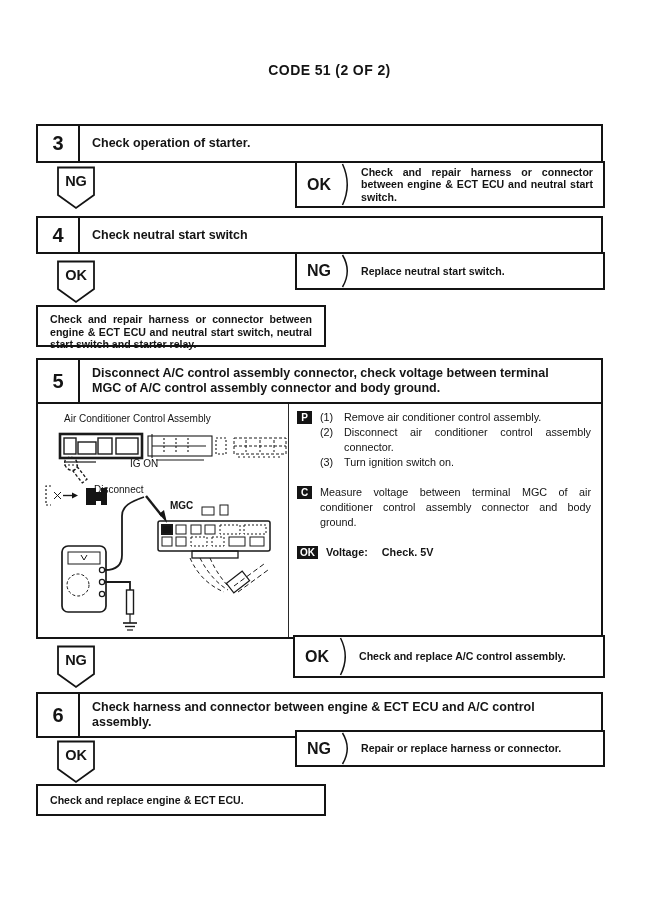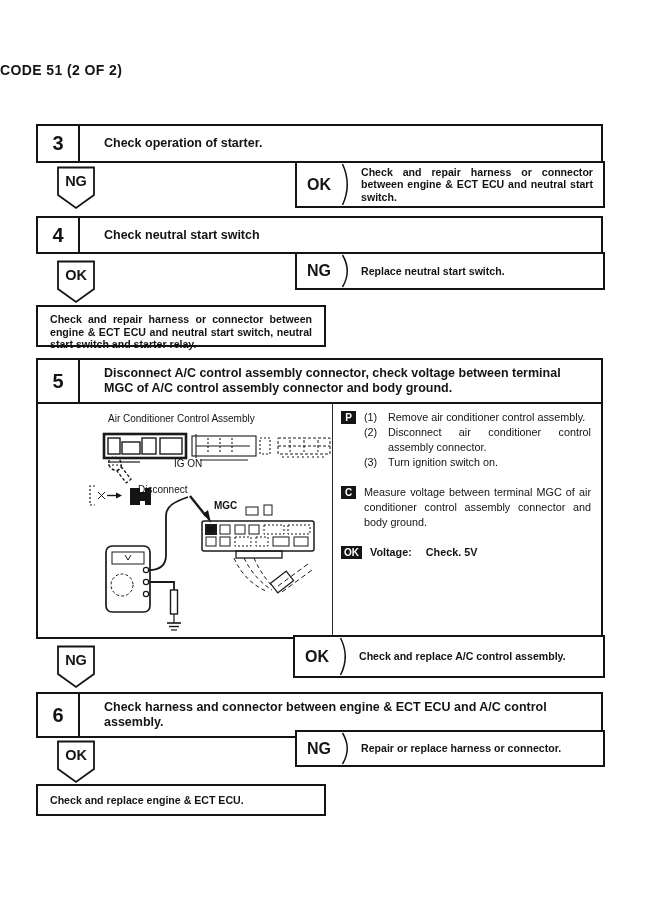--- a/index.html
+++ b/index.html
@@ -4,35 +4,35 @@
 <style>
   html,body{margin:0;padding:0;}
   body{
     width:659px;height:901px;background:#ffffff;position:relative;
     font-family:"Liberation Sans", sans-serif;color:#141414;
     -webkit-font-smoothing:antialiased;
   }
 
   
   .page-title{
-    position:absolute;left:0;top:62px;width:659px;
+    position:absolute;left:0;top:62px;width:659px;text-align:center;
     font-weight:bold;font-size:14px;line-height:17px;letter-spacing:.4px;
   }
 
   
   .step-box{
     position:absolute;left:36px;width:567px;background:#fff;
     border:2.4px solid #141414;display:flex;align-items:stretch;box-sizing:border-box;
   }
   .step-num{
     width:40px;border-right:2px solid #141414;display:flex;align-items:center;
     justify-content:center;font-weight:bold;font-size:20px;flex:0 0 40px;
   }
   .step-instr{
-    flex:1;display:flex;align-items:center;padding:3px 24px;
+    flex:1;display:flex;align-items:center;padding:3px 12px;
     font-weight:bold;font-size:12.5px;line-height:15px;
   }
   .step-note{
     display:flex;align-items:center;font-weight:bold;font-size:10.5px;
     padding-right:10px;flex:0 0 255px;
   }
 
   
   .tag{position:absolute;width:40px;height:44px;}
   .tag svg{position:absolute;left:0;top:0;}
@@ -61,21 +61,21 @@
     position:absolute;left:36px;width:290px;background:#fff;
     border:2.2px solid #141414;box-sizing:border-box;
     font-weight:bold;font-size:10.6px;line-height:12.5px;
     padding:6px 12px;text-align:justify;
   }
 
   
   .step5-header{
     display:flex;align-items:stretch;border-bottom:2px solid #141414;height:42px;
   }
-  .step5-body{display:flex;flex:1;margin-left:44px;}
+  .step5-body{display:flex;flex:1;}
   .step5-left{flex:0 0 250px;position:relative;}
   .step5-right{
     flex:1;border-left:1.6px solid #2a2a2a;padding:6px 10px 4px 8px;
     box-sizing:border-box;
   }
   .block{display:flex;margin-bottom:15px;}
   .badge{
     flex:0 0 auto;background:#141414;color:#fff;font-weight:bold;font-size:10px;
     line-height:13px;padding:0 3px;height:13px;margin:1px 8px 0 0;min-width:9px;
     text-align:center;

